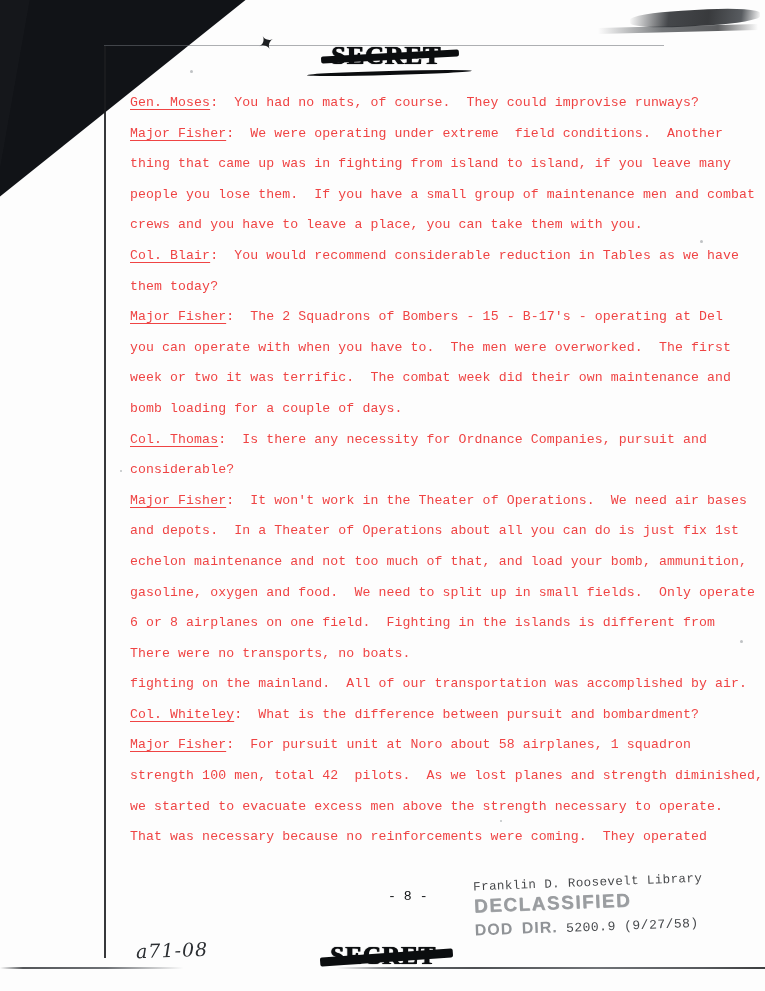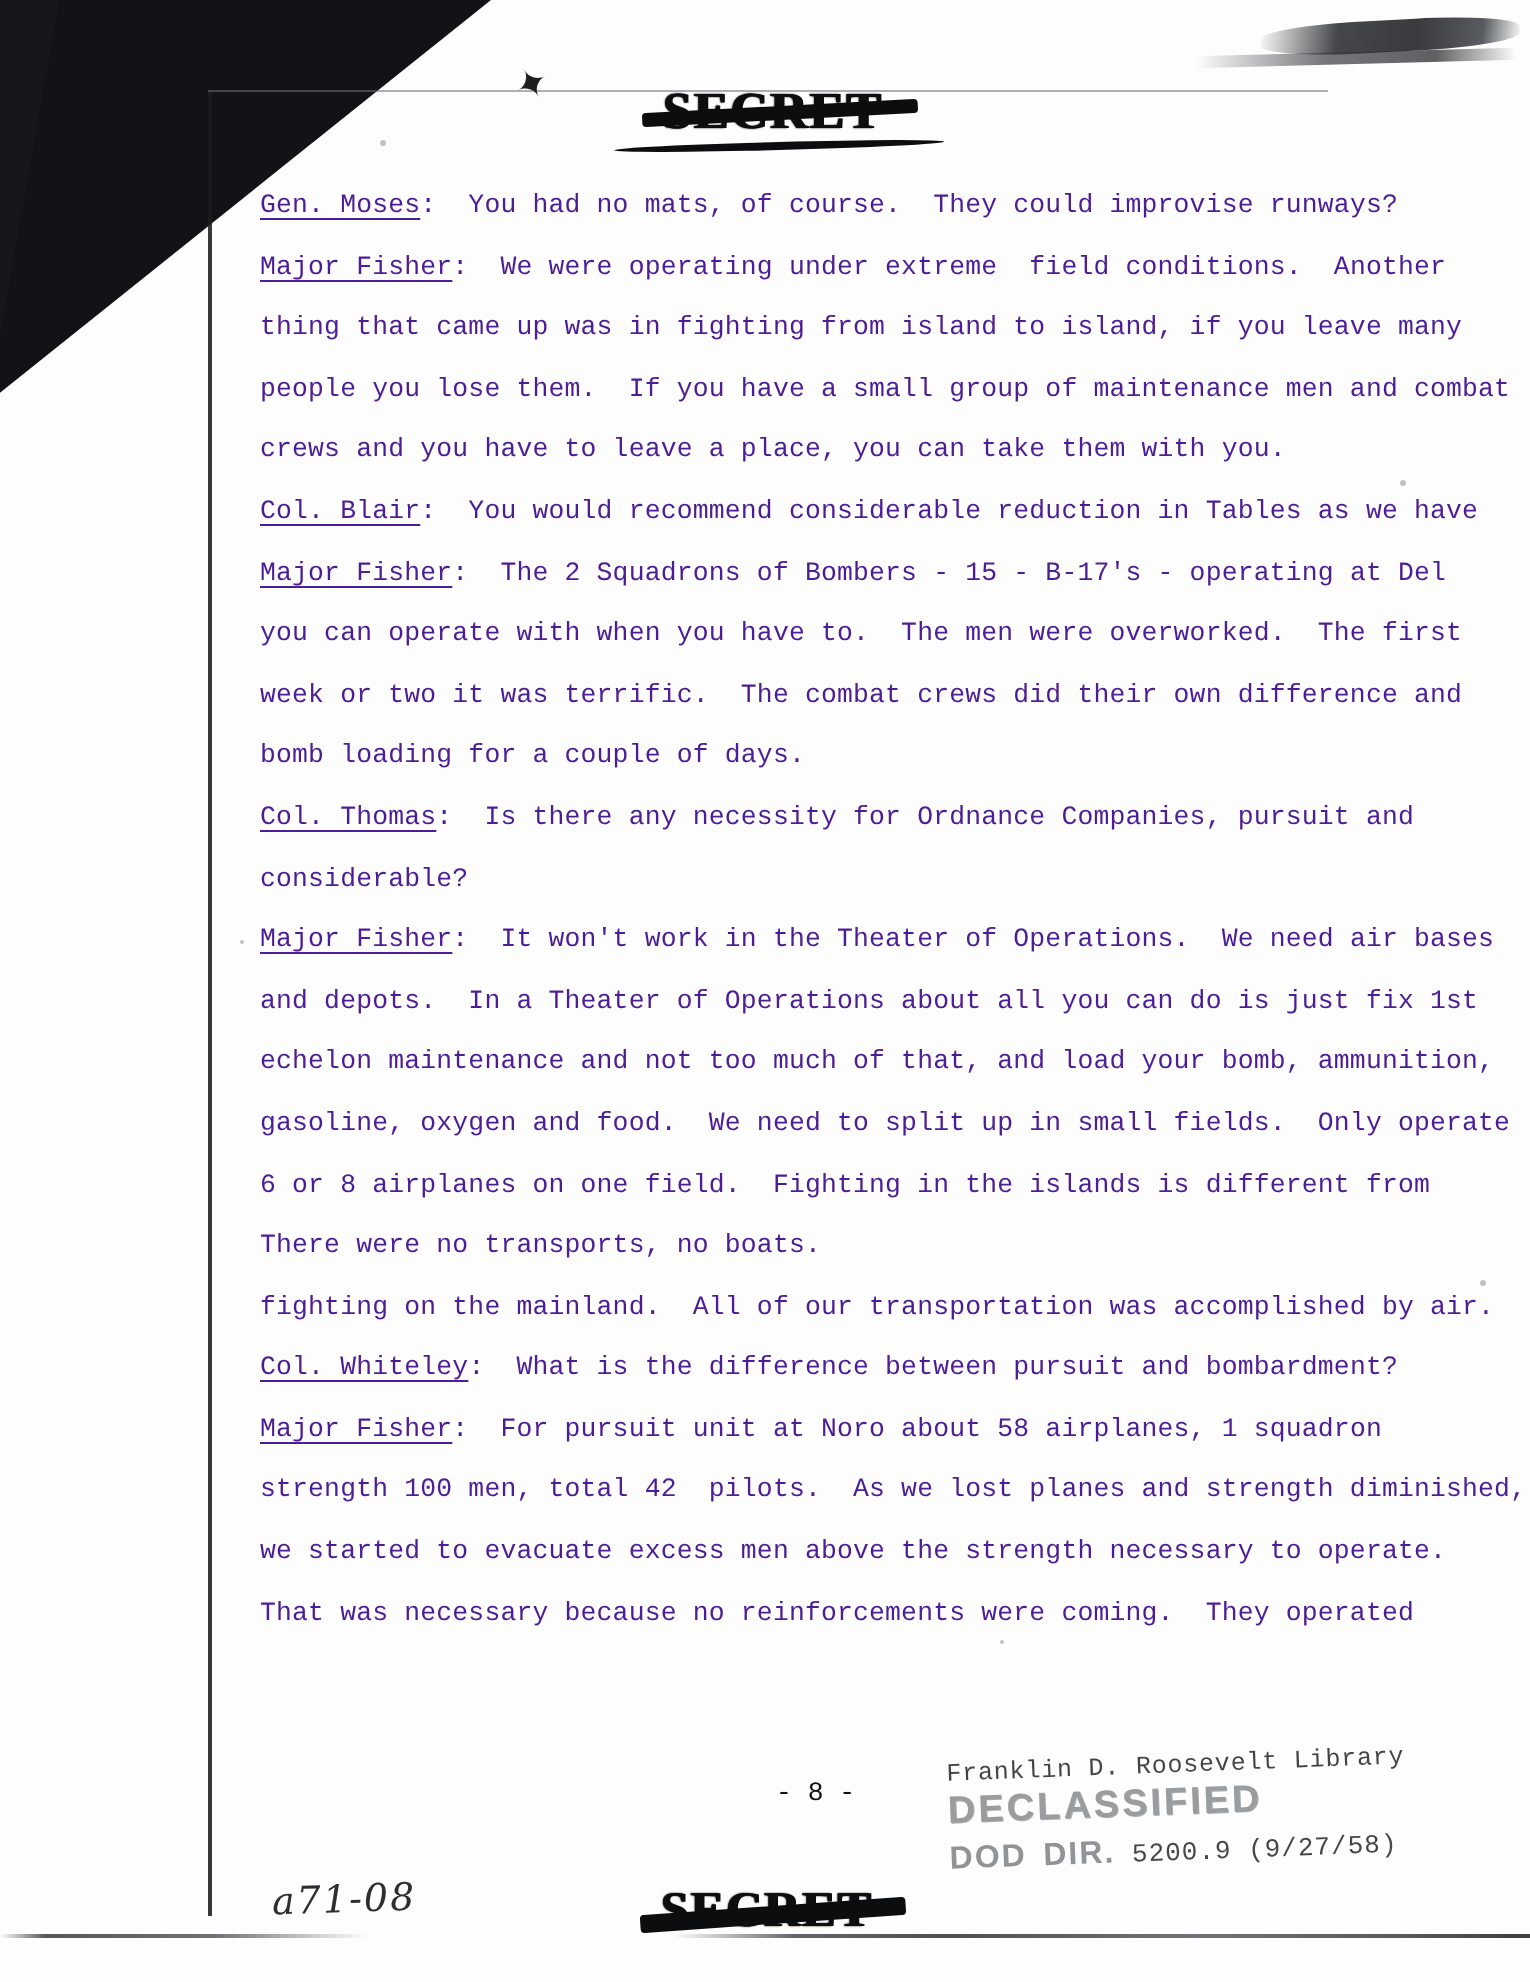--- a/index.html
+++ b/index.html
@@ -151,21 +151,21 @@
   #stamp-bottom .strike { top: 11px; transform: rotate(-4deg); height: 9px; }
 
   
   .body-text {
     position: absolute;
     top: 88px;
     left: 130px;
     width: 600px;
     font-size: 13.2px;
     line-height: 30.6px;
-    color: #4c1d95;
+    color: #ef4444;
     letter-spacing: .1px;
   }
   .line {
     white-space: pre;
     position: relative;
   }
   .speaker {
     text-decoration: underline;
     text-underline-offset: 3px;
   }
@@ -269,25 +269,26 @@
         <div class="line"><span class="speaker">Gen. Moses</span><span>:  You had no mats, of course.  They could improvise runways?</span></div>
       </div>
       <div>
         <div class="line"><span class="speaker">Major Fisher</span><span>:  We were operating under extreme  field conditions.  Another</span></div>
         <div class="line"><span>thing that came up was in fighting from island to island, if you leave many</span></div>
         <div class="line"><span>people you lose them.  If you have a small group of maintenance men and combat</span></div>
         <div class="line"><span>crews and you have to leave a place, you can take them with you.</span></div>
       </div>
       <div>
         <div class="line"><span class="speaker">Col. Blair</span><span>:  You would recommend considerable reduction in Tables as we have</span></div>
+        <div class="line"><span>them today?</span></div>
       </div>
       <div>
         <div class="line"><span class="speaker">Major Fisher</span><span>:  The 2 Squadrons of Bombers - 15 - B-17's - operating at Del</span></div>
         <div class="line"><span>you can operate with when you have to.  The men were overworked.  The first</span></div>
-        <div class="line"><span>week or two it was terrific.  The combat crews did their own difference and</span></div>
+        <div class="line"><span>week or two it was terrific.  The combat week did their own maintenance and</span></div>
         <div class="line"><span>bomb loading for a couple of days.</span></div>
       </div>
       <div>
         <div class="line"><span class="speaker">Col. Thomas</span><span>:  Is there any necessity for Ordnance Companies, pursuit and</span></div>
         <div class="line"><span>considerable?</span></div>
       </div>
       <div>
         <div class="line"><span class="speaker">Major Fisher</span><span>:  It won't work in the Theater of Operations.  We need air bases</span></div>
         <div class="line"><span>and depots.  In a Theater of Operations about all you can do is just fix 1st</span></div>
         <div class="line"><span>echelon maintenance and not too much of that, and load your bomb, ammunition,</span></div>

